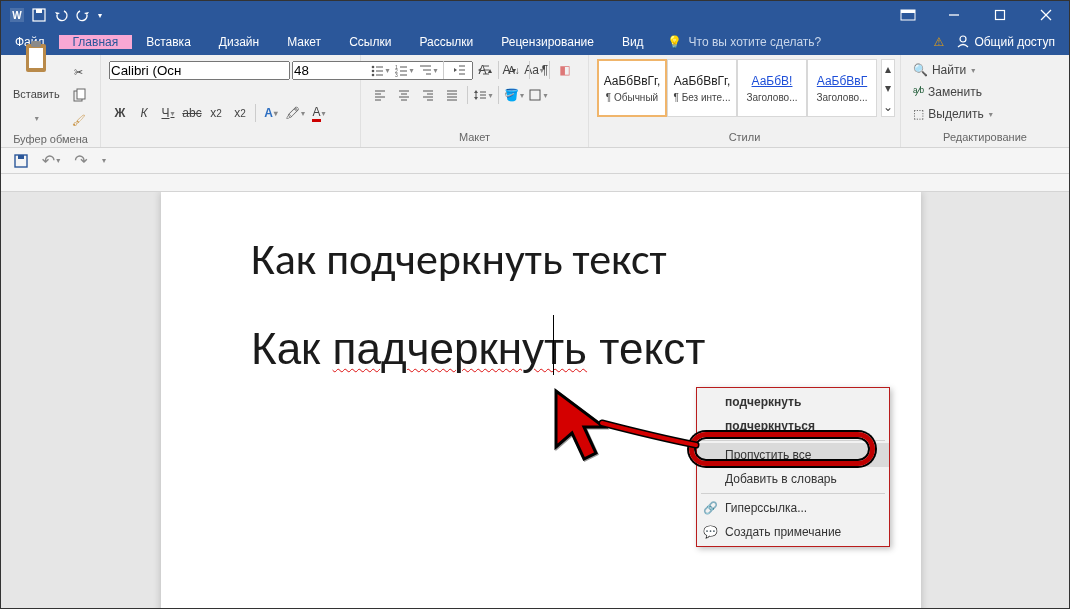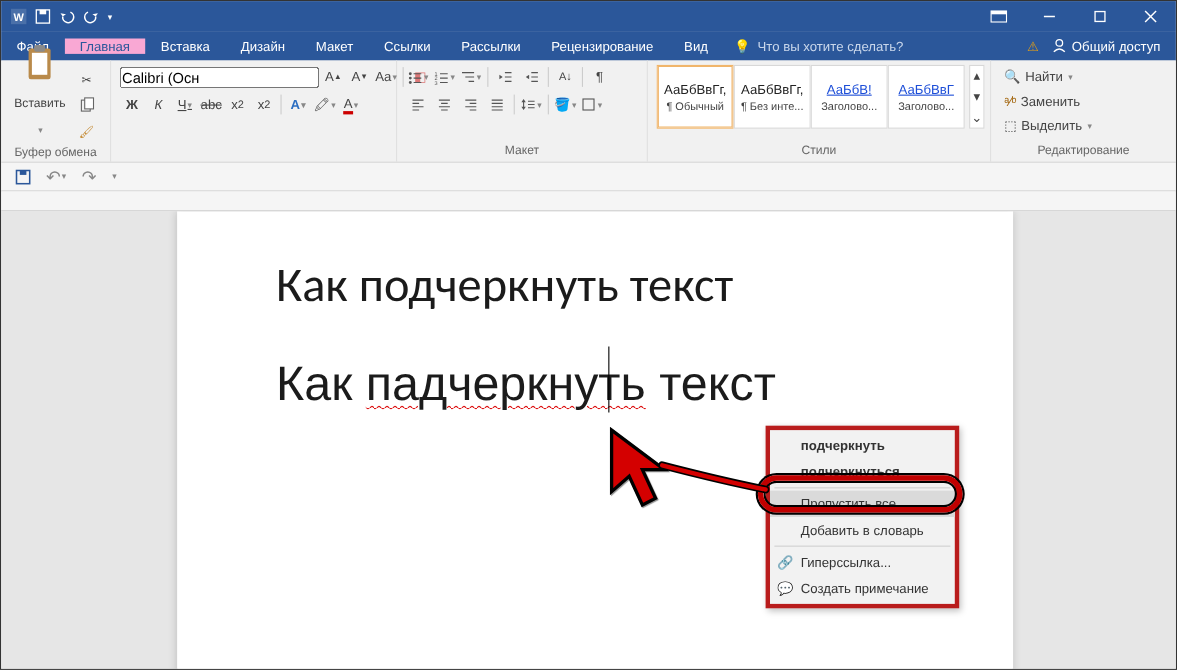--- a/index.html
+++ b/index.html
@@ -43,21 +43,21 @@
 .ruler{height:18px;background:#f5f5f5;border-bottom:1px solid #d4d4d4;}
 
 .canvas{position:absolute;top:191px;left:0;right:0;bottom:0;background:#e6e6e6;overflow:hidden;}
 .page{position:absolute;left:160px;top:0;width:760px;height:600px;background:#fff;box-shadow:0 0 8px rgba(0,0,0,.2);}
 .doc-text{position:absolute;left:90px;font-family:"Calibri","Segoe UI",sans-serif;font-size:44px;color:#1b1b1b;white-space:nowrap;}
 .l1{top:40px;}
 .l2{top:130px;}
 .spellerr{text-decoration:underline wavy #d11;text-decoration-thickness:1px;text-underline-offset:4px;}
 .cursor-caret{position:absolute;width:1px;height:60px;background:#000;left:392px;top:123px;}
 
-.ctxmenu{position:absolute;left:695px;top:386px;width:176px;background:#f2f2f2;border:4px solid #b91c1c;box-shadow:2px 2px 6px rgba(0,0,0,.25);font-size:12px;color:#333;padding:2px 0;}
+.ctxmenu{position:absolute;left:695px;top:386px;width:194px;background:#f2f2f2;border:1px solid #b91c1c;box-shadow:2px 2px 6px rgba(0,0,0,.25);font-size:12px;color:#333;padding:2px 0;}
 .ctxmenu .mi{height:24px;display:flex;align-items:center;padding:0 10px 0 28px;position:relative;}
 .ctxmenu .mi .mic{position:absolute;left:6px;width:16px;text-align:center;color:#666;}
 .ctxmenu .sep{height:1px;background:#d0d0d0;margin:2px 4px;}
 .highlight-ring{position:absolute;left:688px;top:431px;width:186px;height:34px;border:5px solid #c00000;border-radius:18px;box-shadow:0 0 0 2px #000 inset,0 0 0 2px #000;pointer-events:none;}
 .ctxmenu .mi.hovered{background:#dadada;}
 
 .arrow-ptr{position:absolute;left:545px;top:380px;pointer-events:none;}
 svg{overflow:visible;}
 
 .chev{font-size:8px;color:#888;margin-left:1px;}
@@ -178,23 +178,24 @@
         <div class="smicon">
             <span style="color:#c58b35">🖌</span>
           </div>
       </div>
     </div>
     <div class="group-label">Буфер обмена</div>
   </div>
 
   <div class="group" style="width:260px">
     <div class="group-body">
-      <div class="col" style="gap:3px">
+      <div class="col" style="gap:21px">
         <div class="row">
           <input class="font-name" value="Calibri (Осн" style="">
+          <input class="font-size" value="48" style="">
           <div class="btnico">A<sup style="font-size:7px">▲</sup></div>
           <div class="btnico">A<sup style="font-size:7px">▼</sup></div>
           <div class="btnico">Aa<span class="chev">▾</span></div>
           <div class="vline"></div>
           <div class="btnico">
               <span style="color:#d77">◧</span>
             </div>
         </div>
         <div class="row">
           <div class="btnico" style="font-weight:bold">Ж</div>
@@ -370,21 +371,21 @@
 
   <div class="group" style="flex:1;min-width:150px;border-right:none">
     <div class="group-body">
       <div class="edit-col">
         <div class="edit-item">
             <span>🔍</span>
             <span>Найти</span>
             <span class="chev">▾</span>
           </div>
         <div class="edit-item">
-            <span style="color:#a16207">ᵃ⁄ᵇ</span>
+            <span style="color:#14532d">ᵃ⁄ᵇ</span>
             <span>Заменить</span>
           </div>
         <div class="edit-item">
             <span>⬚</span>
             <span>Выделить</span>
             <span class="chev">▾</span>
           </div>
       </div>
     </div>
     <div class="group-label">Редактирование</div>

